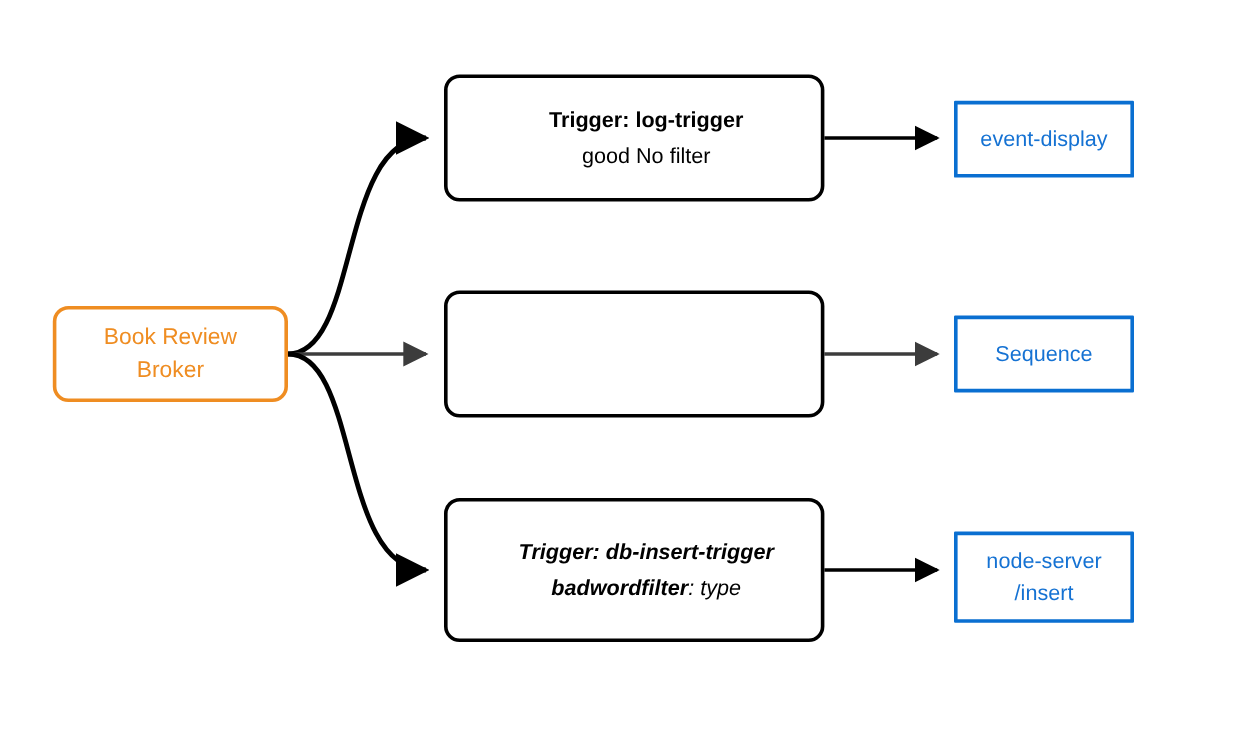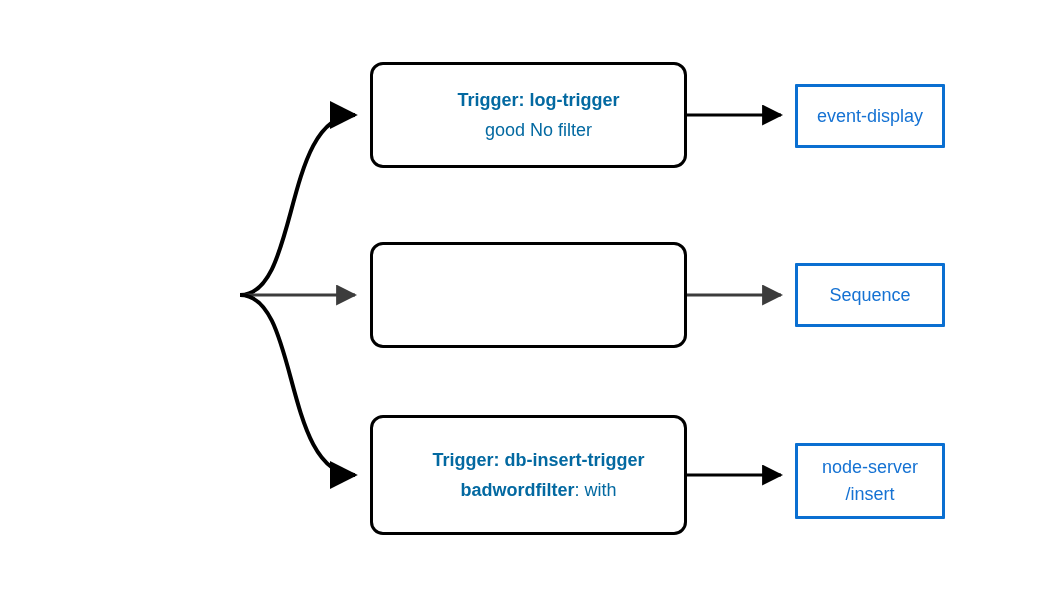--- a/index.html
+++ b/index.html
@@ -48,28 +48,28 @@
     border-radius: 13px;
     color: #ef8d22;
     font-size: 19px;
     line-height: 27px;
   }
   .node-trigger {
     left: 370px;
     width: 317px;
     border: 3px solid #000000;
     border-radius: 13px;
-    color: #0369a1;
+    color: #000000;
     font-size: 18px;
     line-height: 30px;
     padding-left: 20px;
   }
   .node-trigger-1 { top: 62px;  height: 106px; }
   .node-trigger-2 { top: 242px; height: 106px; }
-  .node-trigger-3 { top: 415px; height: 120px; }
+  .node-trigger-3 { top: 415px; height: 120px; font-style: italic; }
   .node-target {
     left: 795px;
     width: 150px;
     border: 3px solid #0a6fd1;
     border-radius: 1px;
     color: #1572d3;
     font-size: 18px;
     line-height: 27px;
   }
   .node-target-1 { top: 84px;  height: 64px; }
@@ -99,39 +99,43 @@
 
     <path d="M 240 295 C 300 295, 282 475, 355 475" fill="none" stroke="#000000" stroke-width="4" marker-end="url(#arrow-black)"></path>
 
     <path d="M 687 115 L 781 115" fill="none" stroke="#000000" stroke-width="3" marker-end="url(#arrow-black)"></path>
 
     <path d="M 687 295 L 781 295" fill="none" stroke="#3c3c3c" stroke-width="3" marker-end="url(#arrow-gray)"></path>
 
     <path d="M 687 475 L 781 475" fill="none" stroke="#000000" stroke-width="3" marker-end="url(#arrow-black)"></path>
   </svg>
 
+  <div class="node node-broker">
+    <span class="line">Book Review</span>
+    <span class="line">Broker</span>
+  </div>
 
   <div class="node node-trigger node-trigger-1">
     <span class="line">
       <span class="b">Trigger: log-trigger</span>
     </span>
     <span class="line">
       <span class="b"></span><span>good No filter</span>
     </span>
   </div>
 
   <div class="node node-trigger node-trigger-2">
   </div>
 
   <div class="node node-trigger node-trigger-3">
     <span class="line">
       <span class="b">Trigger: db-insert-trigger</span>
     </span>
     <span class="line">
-      <span class="b">badwordfilter</span><span>: with</span>
+      <span class="b">badwordfilter</span><span>: type</span>
     </span>
   </div>
 
   <div class="node node-target node-target-1">
     <span class="line">event-display</span>
   </div>
 
   <div class="node node-target node-target-2">
     <span class="line">Sequence</span>
   </div>

